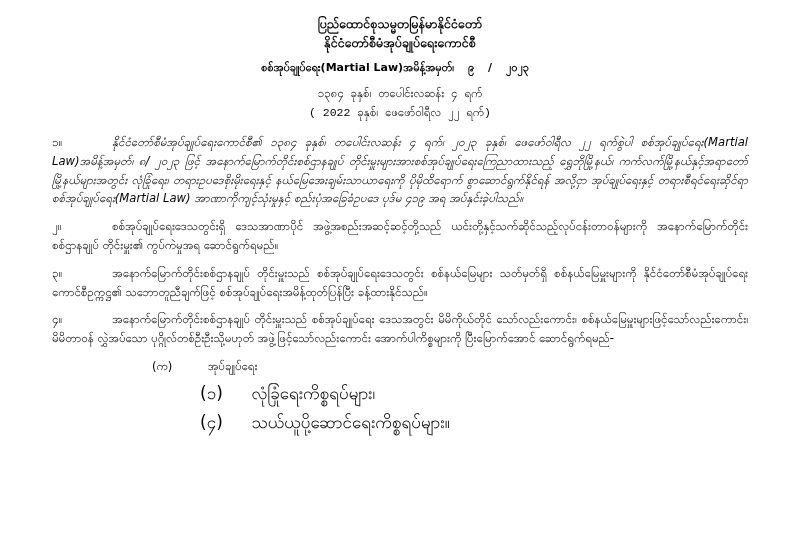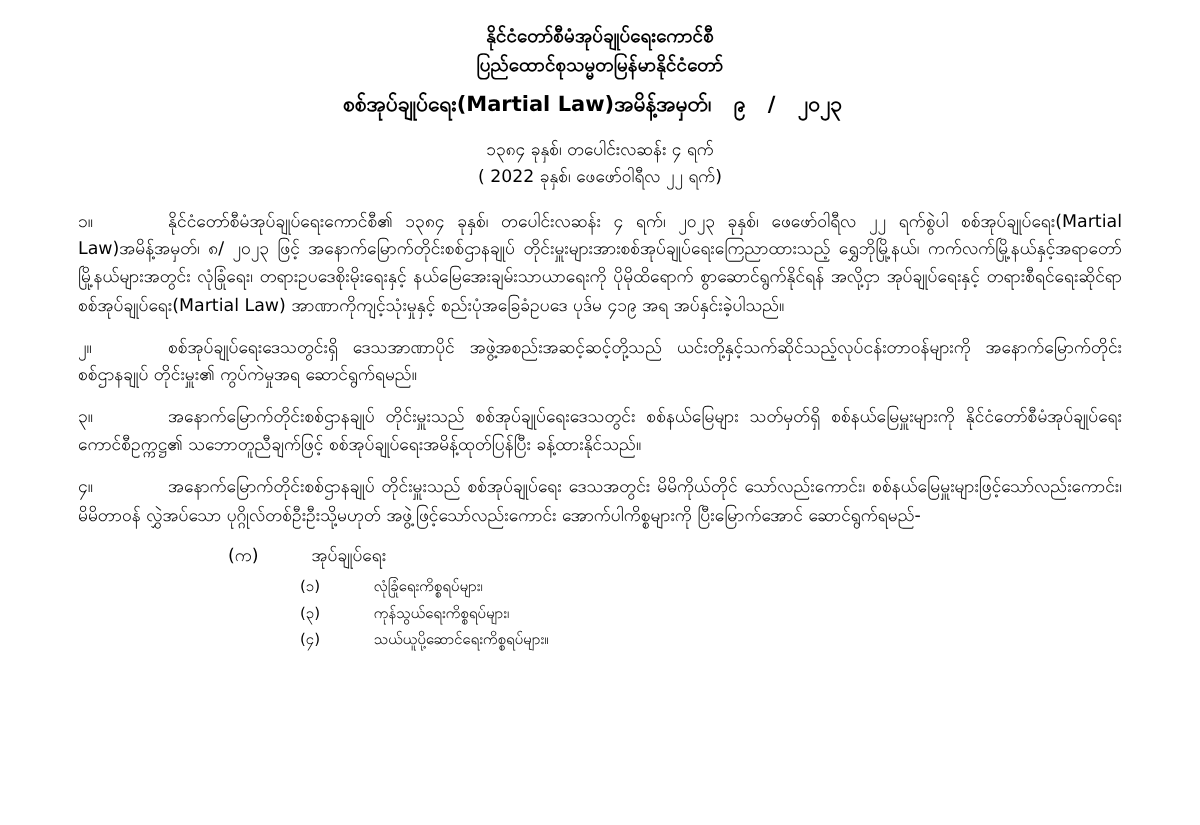--- a/index.html
+++ b/index.html
@@ -25,32 +25,33 @@
     text-align: center;
   }
   .header .line {
     font-size: 12.5px;
     font-weight: bold;
     line-height: 1.55;
     letter-spacing: 0.1px;
   }
   .order-line {
     text-align: center;
-    font-size: 14px;
+    font-size: 11px;
     font-weight: bold;
     margin-top: 7px;
     line-height: 1.5;
   }
   .order-line .num {
     display: inline-block;
     padding: 0 10px;
   }
   .dates {
     text-align: center;
     margin-top: 9px;
+    font-family: Liberation Mono, monospace;
   }
   .dates .d {
     font-size: 11.5px;
     line-height: 1.6;
   }
   .body {
     margin-top: 11px;
   }
   .para {
     position: relative;
@@ -67,53 +68,54 @@
     width: 34px;
     font-size: 11.6px;
   }
   .para .ptext {
     display: block;
     padding-left: 0;
     text-indent: 60px;
   }
   .para.p-first .ptext {
     text-indent: 60px;
+    font-style: italic;
   }
   .sub-label {
     font-size: 11.6px;
     line-height: 1.7;
     margin-top: 8px;
     padding-left: 100px;
   }
   .sub-label .paren {
     display: inline-block;
     width: 52px;
   }
   .sub-items {
     margin-top: 2px;
   }
   .sub-item {
-    font-size: 10px;
+    font-size: 17px;
     line-height: 1.75;
     padding-left: 148px;
   }
   .sub-item .idx {
     display: inline-block;
     width: 46px;
   }
   .spacer-sm { height: 3px; }
 </style>
 </head>
 <body>
 
 <div class="page">
 
   <div class="header">
+    <div class="line">ပြည်ထောင်စုသမ္မတမြန်မာနိုင်ငံတော်</div>
     <div class="line">နိုင်ငံတော်စီမံအုပ်ချုပ်ရေးကောင်စီ</div>
-    <div class="line">ပြည်ထောင်စုသမ္မတမြန်မာနိုင်ငံတော်</div>
   </div>
 
   <div class="order-line">
     <span>စစ်အုပ်ချုပ်ရေး(Martial Law)အမိန့်အမှတ်၊</span>
     <span class="num">၉</span>
     <span>/</span>
     <span class="num">၂၀၂၃</span>
   </div>
 
   <div class="dates">
@@ -147,24 +149,20 @@
       <span class="paren">(က)</span>
       <span>အုပ်ချုပ်ရေး</span>
     </div>
 
     <div class="sub-items">
       <div class="sub-item">
         <span class="idx">(၁)</span>
         <span>လုံခြုံရေးကိစ္စရပ်များ၊</span>
       </div>
       <div class="sub-item">
-        <span class="idx">(၃)</span>
-        <span>ကုန်သွယ်ရေးကိစ္စရပ်များ၊</span>
-      </div>
-      <div class="sub-item">
         <span class="idx">(၄)</span>
         <span>သယ်ယူပို့ဆောင်ရေးကိစ္စရပ်များ။</span>
       </div>
     </div>
 
     <div class="spacer-sm"></div>
 
 
   </div>
 </div>

